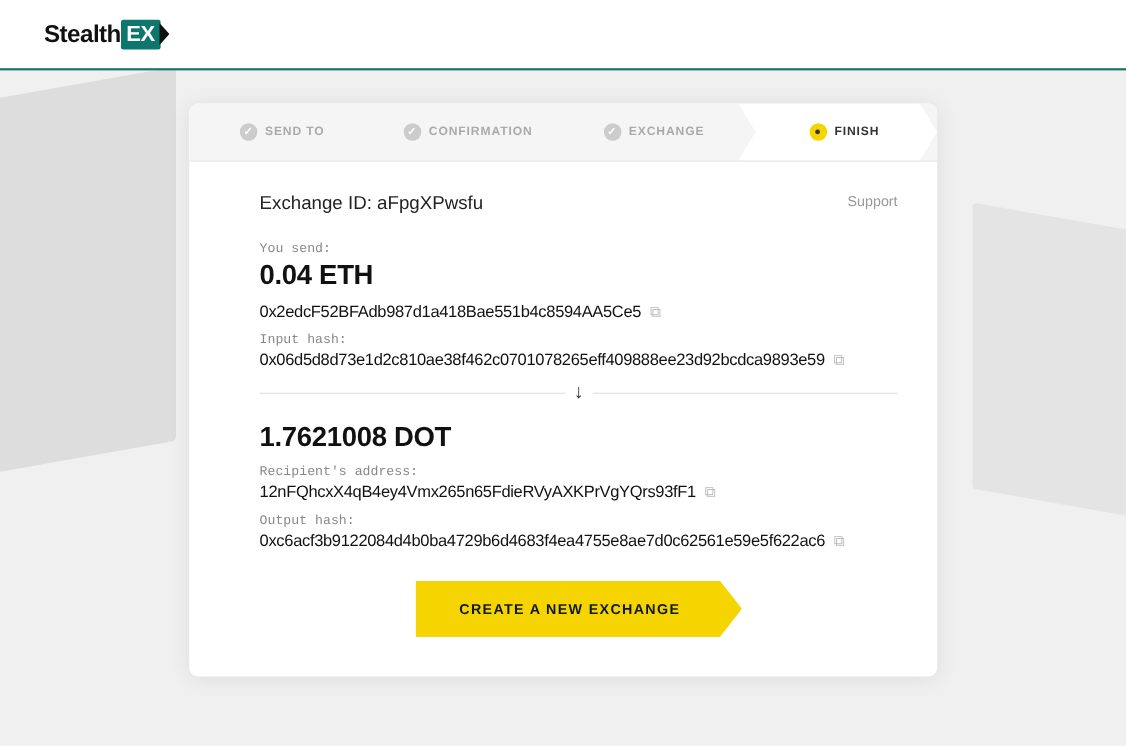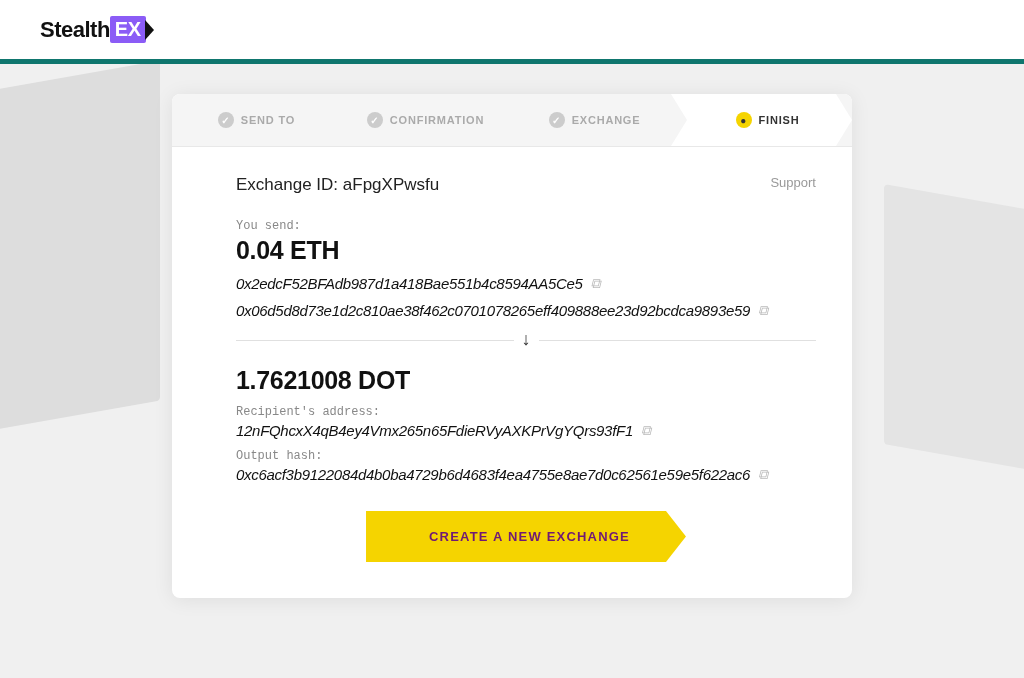--- a/index.html
+++ b/index.html
@@ -38,33 +38,33 @@
 
     
     header {
       position: relative;
       z-index: 10;
       background: #fff;
       display: flex;
       align-items: center;
       padding: 0 40px;
       height: 64px;
-      border-bottom: 5px solid #0f766e;
+      border-bottom: 2px solid #0f766e;
     }
 
     .logo {
       display: flex;
       align-items: center;
       font-size: 22px;
       font-weight: 700;
       color: #111;
       letter-spacing: -0.5px;
     }
     .logo-ex {
-      background: #8b5cf6;
+      background: #0f766e;
       color: #fff;
       padding: 2px 5px;
       border-radius: 2px;
       font-size: 20px;
       position: relative;
     }
     .logo-ex::after {
       content: '';
       position: absolute;
       right: -8px;
@@ -211,21 +211,20 @@
 
     .field-value.medium {
       font-size: 15px;
       font-weight: 400;
     }
 
     .field-with-copy {
       display: flex;
       align-items: center;
       gap: 8px;
-      font-style: italic;
     }
 
     .copy-icon {
       cursor: pointer;
       color: #bbb;
       font-size: 14px;
       flex-shrink: 0;
     }
 
     .divider-arrow {
@@ -256,27 +255,27 @@
     .cta-section {
       display: flex;
       justify-content: center;
       margin-top: 28px;
     }
 
     .cta-button {
       display: flex;
       align-items: center;
       background: #f5d400;
-      color: #701a75;
+      color: #0f172a;
       font-size: 13px;
       font-weight: 700;
       letter-spacing: 1.2px;
       border: none;
       cursor: pointer;
-      padding: 18px 63px;
+      padding: 18px 40px;
       position: relative;
       clip-path: polygon(0 0, calc(100% - 20px) 0, 100% 50%, calc(100% - 20px) 100%, 0 100%);
       padding-right: 56px;
     }
   </style>
 </head>
 <body>
 
 <div class="bg-shape-left"></div>
 <div class="bg-shape-right"></div>
@@ -326,20 +325,21 @@
       </div>
 
       <div class="field-group">
         <div class="field-with-copy">
           <span class="field-value medium">0x2edcF52BFAdb987d1a418Bae551b4c8594AA5Ce5</span>
           <span class="copy-icon">⧉</span>
         </div>
       </div>
 
       <div class="field-group">
+        <div class="field-label">Input hash:</div>
         <div class="field-with-copy">
           <span class="field-value medium">0x06d5d8d73e1d2c810ae38f462c0701078265eff409888ee23d92bcdca9893e59</span>
           <span class="copy-icon">⧉</span>
         </div>
       </div>
 
       <div class="divider-arrow">
         <span class="arrow-down">↓</span>
       </div>
 

